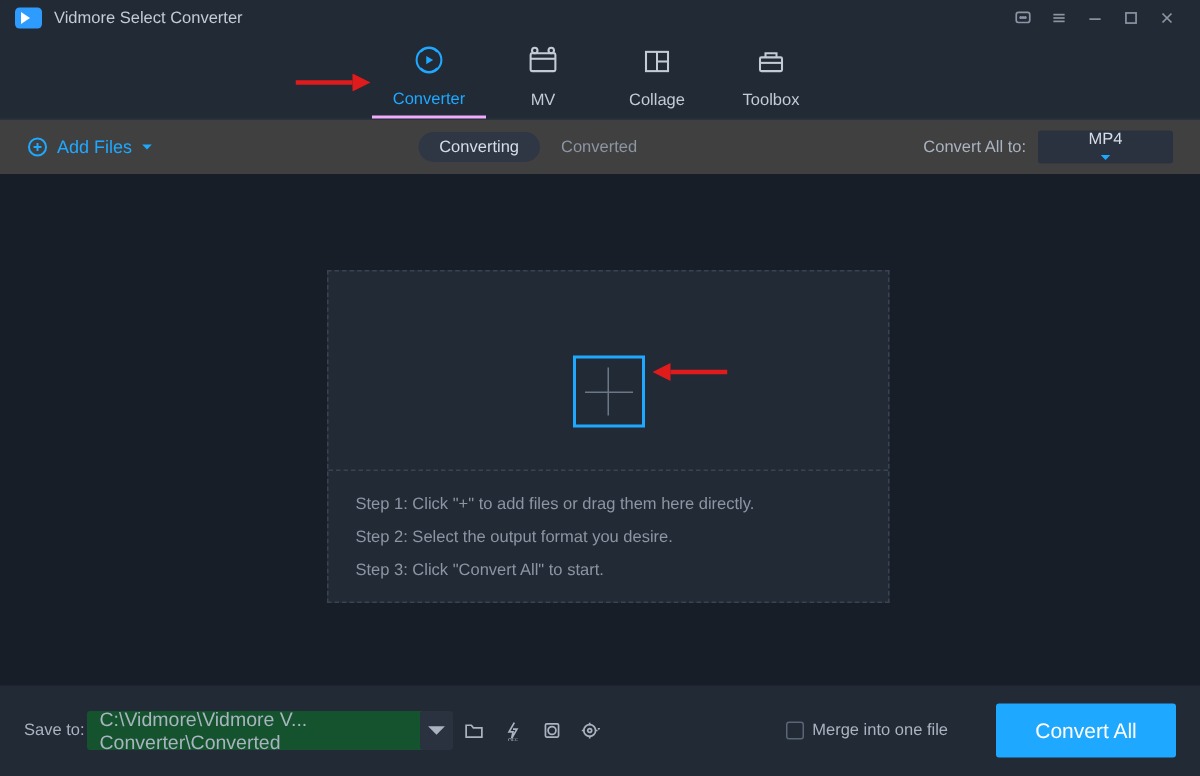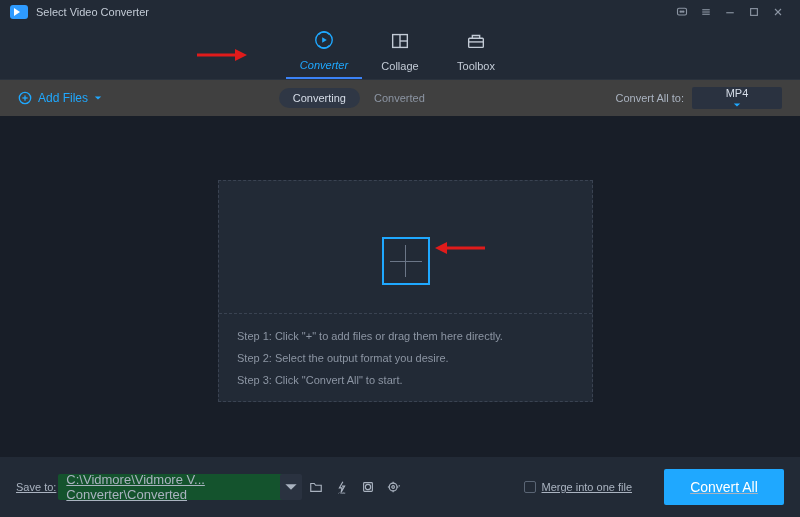--- a/index.html
+++ b/index.html
@@ -10,21 +10,21 @@
 .titlebar .logo { width: 18px; height: 14px; background: #2e9bff; border-radius: 3px; margin-right: 8px; position: relative; }
 .titlebar .logo::after { content: ""; position: absolute; left: 4px; top: 3px; width: 0; height: 0; border-left: 6px solid #fff; border-top: 4px solid transparent; border-bottom: 4px solid transparent; }
 .titlebar .title { font-size: 11px; color: #c3cbd6; }
 .titlebar .spacer { flex: 1; }
 .titlebar .winbtn { width: 24px; height: 24px; display: flex; align-items: center; justify-content: center; cursor: pointer; color: #8c95a3; }
 .titlebar .winbtn svg { width: 12px; height: 12px; stroke: currentColor; fill: none; stroke-width: 1.5; }
 
 
 .topnav { height: 56px; display: flex; justify-content: center; align-items: flex-end; background: #222a36; border-bottom: 1px solid rgba(255,255,255,0.04); position: relative; }
 .topnav .tab { width: 76px; height: 56px; display: flex; flex-direction: column; align-items: center; justify-content: center; gap: 4px; cursor: pointer; position: relative; }
-.topnav .tab.active { border-bottom: 2px solid #3b82f6; font-style: italic; }
+.topnav .tab.active { border-bottom: 2px solid #f0abfc; }
 .topnav .tab.active .ticon, .topnav .tab.active .tlabel { color: #1fa8ff; }
 .topnav .ticon { color: #c3cbd6; }
 .topnav .ticon svg { width: 24px; height: 22px; stroke: currentColor; fill: none; stroke-width: 1.5; }
 .topnav .tlabel { font-size: 11px; color: #c3cbd6; }
 
 
 .arrow-ann { position: absolute; pointer-events: none; }
 .arrow-ann svg { display: block; }
 .arrow1 { left: 197px; top: 49px; width: 50px; height: 12px; }
 .arrow2 { left: 435px; top: 242px; width: 50px; height: 12px; }
@@ -46,37 +46,37 @@
 .main { position: absolute; left: 0; right: 0; top: 116px; bottom: 60px; background: #181e28; }
 .dropzone { position: absolute; left: 218px; top: 64px; width: 375px; height: 222px; border: 1px dashed #3a4352; background: #222a36; }
 .dropzone .plusbox { position: absolute; left: 50%; top: 56px; transform: translateX(-50%); width: 48px; height: 48px; border: 2px solid #1fa8ff; display: flex; align-items: center; justify-content: center; cursor: pointer; }
 .dropzone .plusbox::before, .dropzone .plusbox::after { content: ""; position: absolute; background: #6b7687; }
 .dropzone .plusbox::before { width: 32px; height: 1px; }
 .dropzone .plusbox::after { width: 1px; height: 32px; }
 .dropzone .divider { position: absolute; left: 0; right: 0; top: 132px; border-top: 1px dashed #3a4352; }
 .dropzone .steps { position: absolute; left: 18px; top: 144px; font-size: 11px; color: #8c95a3; line-height: 22px; }
 
 
-.bottombar { position: absolute; left: 0; right: 0; bottom: 0; height: 60px; background: #222a36; display: flex; align-items: center; padding: 0 16px; gap: 2px; text-decoration: underline; }
+.bottombar { position: absolute; left: 0; right: 0; bottom: 0; height: 60px; background: #222a36; display: flex; align-items: center; padding: 0 16px; gap: 2px; }
 .bottombar .saveto-label { font-size: 11px; color: #aab3c0; }
 .bottombar .pathbox { height: 26px; width: 226px; background: #14532d; display: flex; align-items: center; padding: 0 8px; font-size: 13px; color: #aab3c0; border-radius: 2px; }
 .bottombar .patharrow { width: 22px; height: 26px; background: #2a3240; display: flex; align-items: center; justify-content: center; cursor: pointer; border-radius: 2px; margin-left: -6px; }
 .bottombar .patharrow svg, .bottombar .iconbtn svg { width: 14px; height: 14px; stroke: #aab3c0; fill: none; stroke-width: 1.3; }
 .bottombar .iconbtn { width: 24px; height: 24px; display: flex; align-items: center; justify-content: center; cursor: pointer; }
 .bottombar .spacer { flex: 1; }
 .bottombar .merge { display: flex; align-items: flex-start; gap: 6px; font-size: 11px; cursor: pointer; }
 .bottombar .merge .cb { width: 12px; height: 12px; border: 1px solid #5a6575; border-radius: 2px; }
 .bottombar .convertbtn { width: 120px; height: 36px; background: #1fa8ff; color: #fff; display: flex; align-items: center; justify-content: center; font-size: 14px; border-radius: 2px; cursor: pointer; margin-left: 30px; }
 </style>
 </head>
 <body>
 
 <div class="titlebar">
   <div class="logo"></div>
-  <div class="title">Select Video Converter</div>
+  <div class="title">Vidmore Select Converter</div>
   <div class="spacer"></div>
   <div class="winbtn">
       <svg viewBox="0 0 16 16">
         <rect x="2" y="3" width="12" height="9" rx="2"></rect>
         <circle cx="6" cy="7.5" r="0.6" fill="currentColor"></circle>
         <circle cx="8" cy="7.5" r="0.6" fill="currentColor"></circle>
         <circle cx="10" cy="7.5" r="0.6" fill="currentColor"></circle>
       </svg>
     </div>
   <div class="winbtn">
@@ -106,20 +106,29 @@
 
 <div class="topnav">
   <div class="tab active">
     <span class="ticon"><svg viewBox="0 0 24 24">
           <circle cx="12" cy="12" r="9"></circle>
           <path d="M6 6 a8 8 0 0 1 12 0"></path>
           <path d="M18 18 a8 8 0 0 1 -12 0"></path>
           <polygon points="10,9 10,15 15,12" fill="currentColor" stroke="none"></polygon>
         </svg></span>
     <span class="tlabel">Converter</span>
+  </div>
+  <div class="tab">
+    <span class="ticon"><svg viewBox="0 0 24 24">
+          <rect x="3" y="6" width="18" height="13" rx="1"></rect>
+          <line x1="3" y1="10" x2="21" y2="10"></line>
+          <circle cx="6" cy="4" r="2"></circle>
+          <circle cx="18" cy="4" r="2"></circle>
+        </svg></span>
+    <span class="tlabel">MV</span>
   </div>
   <div class="tab">
     <span class="ticon"><svg viewBox="0 0 24 24">
           <rect x="4" y="5" width="16" height="14"></rect>
           <line x1="12" y1="5" x2="12" y2="19"></line>
           <line x1="12" y1="12" x2="20" y2="12"></line>
         </svg></span>
     <span class="tlabel">Collage</span>
   </div>
   <div class="tab">

